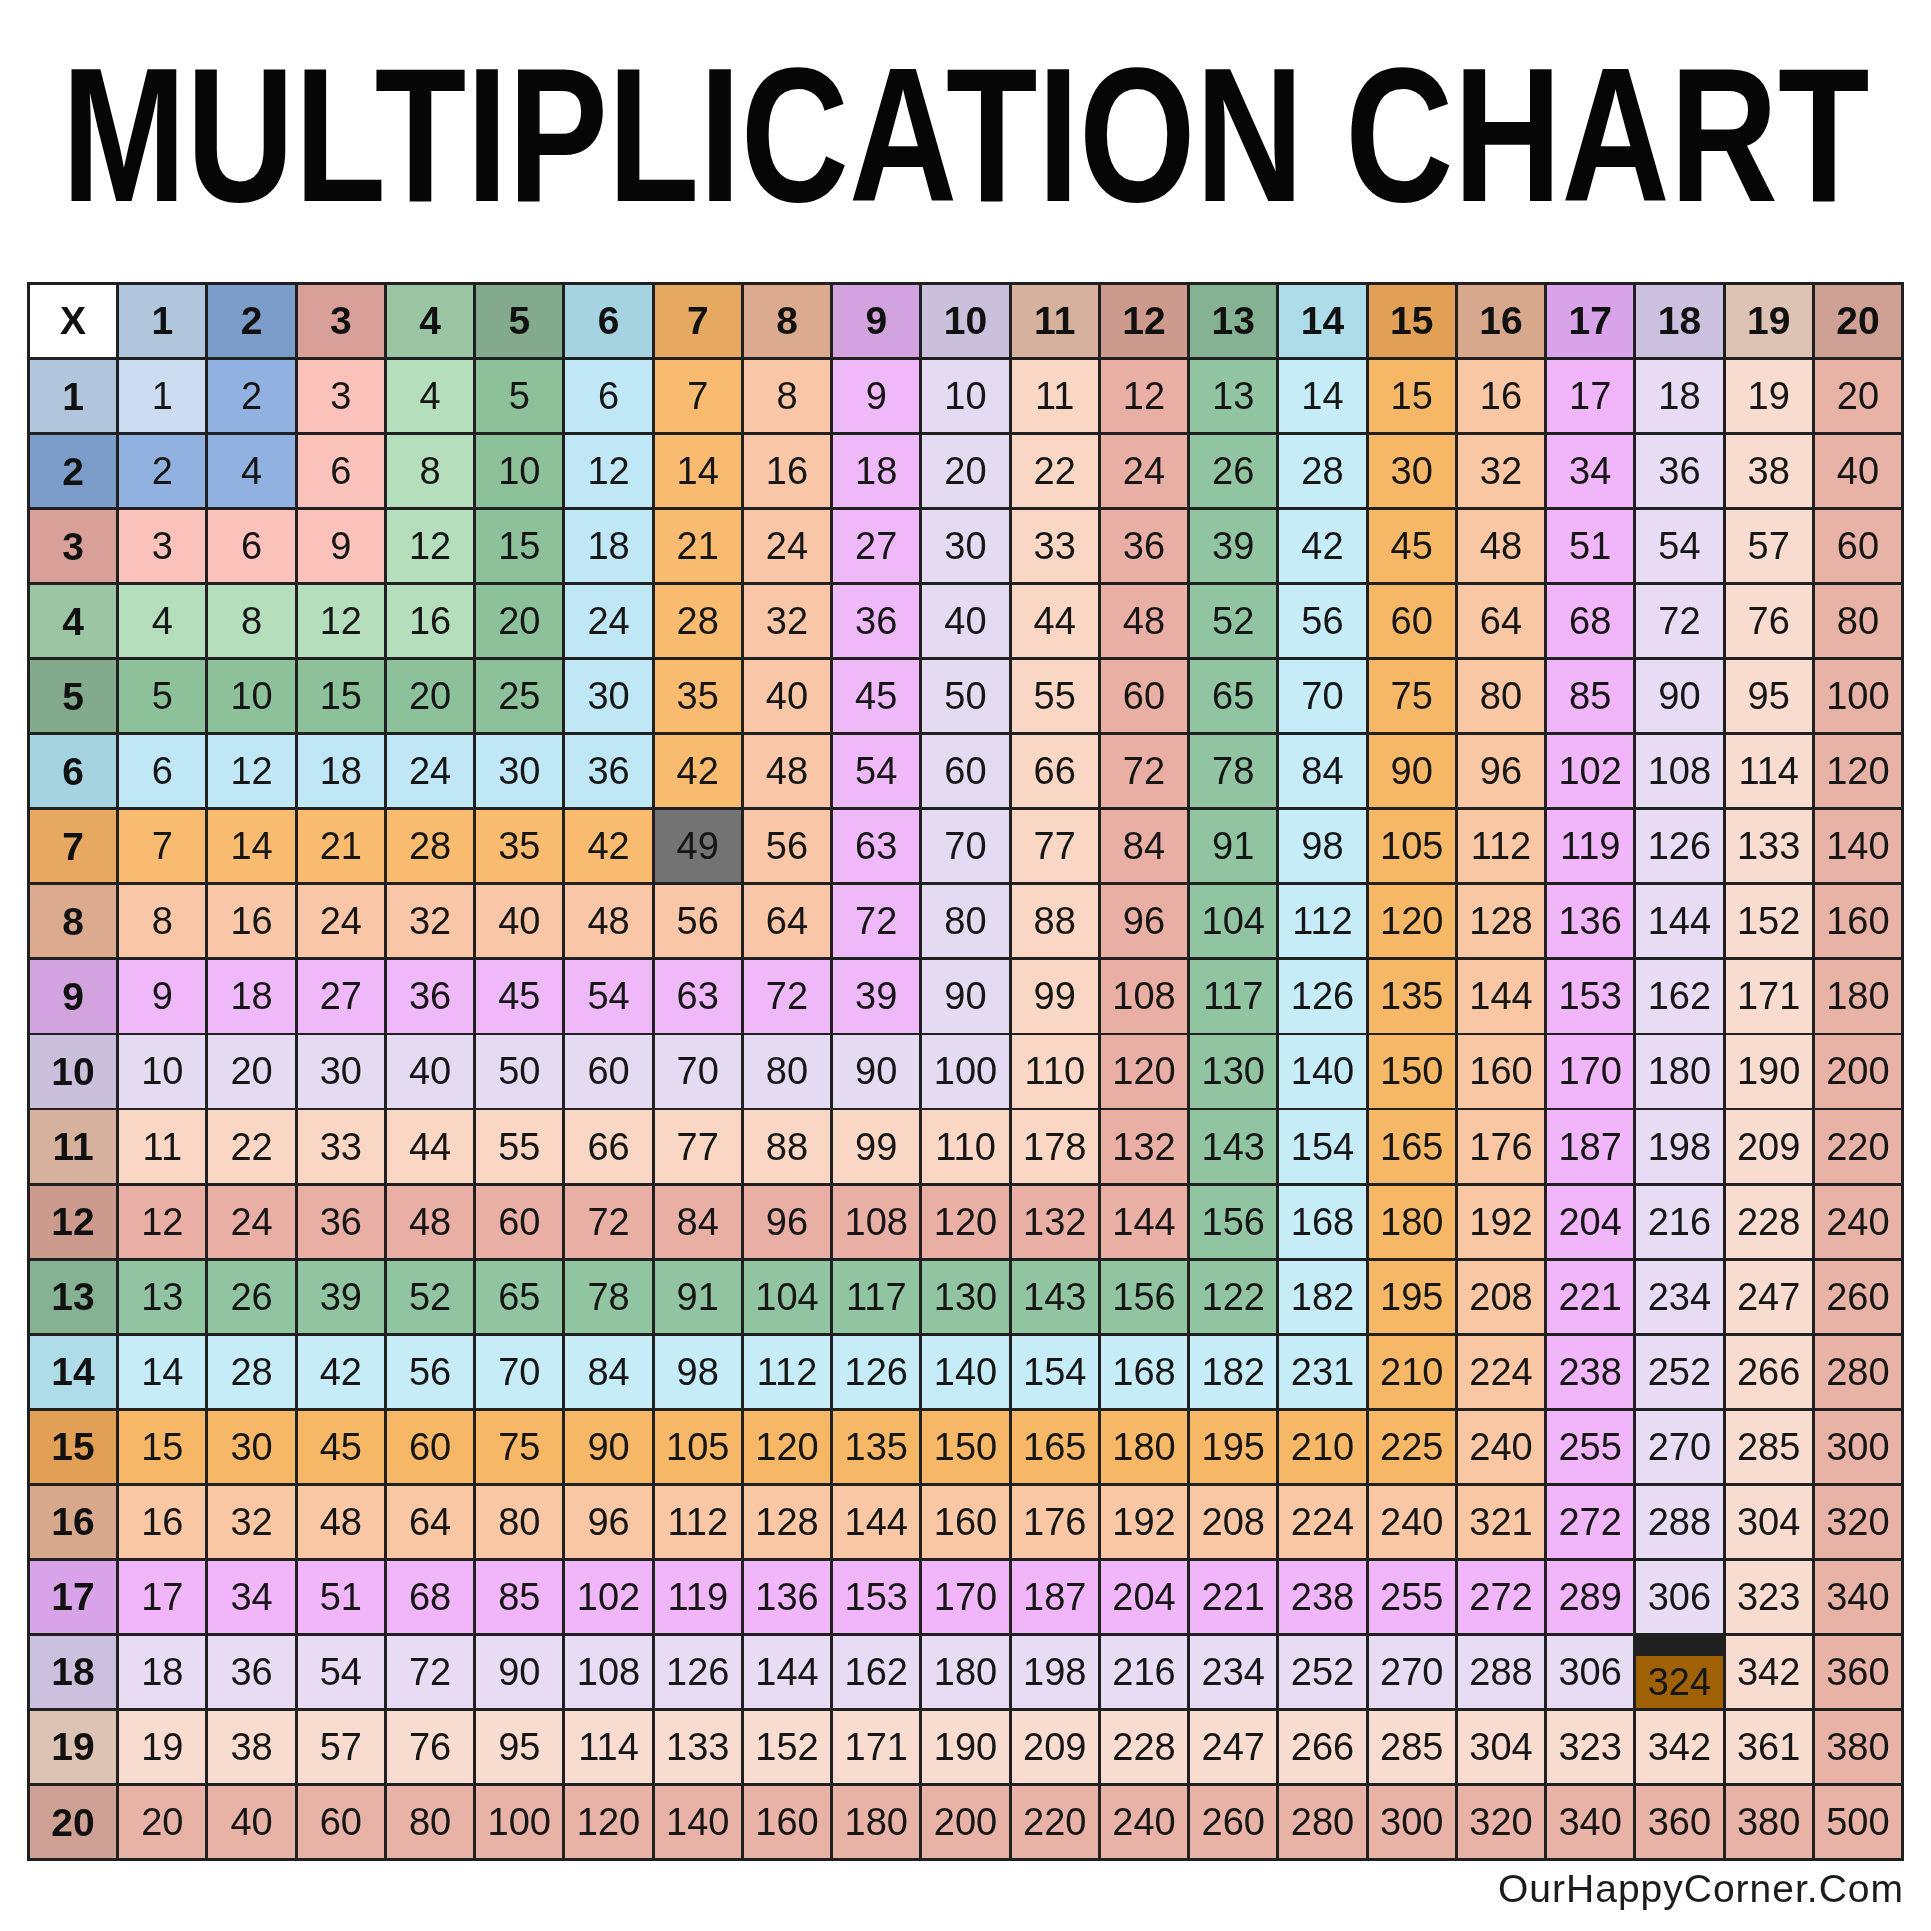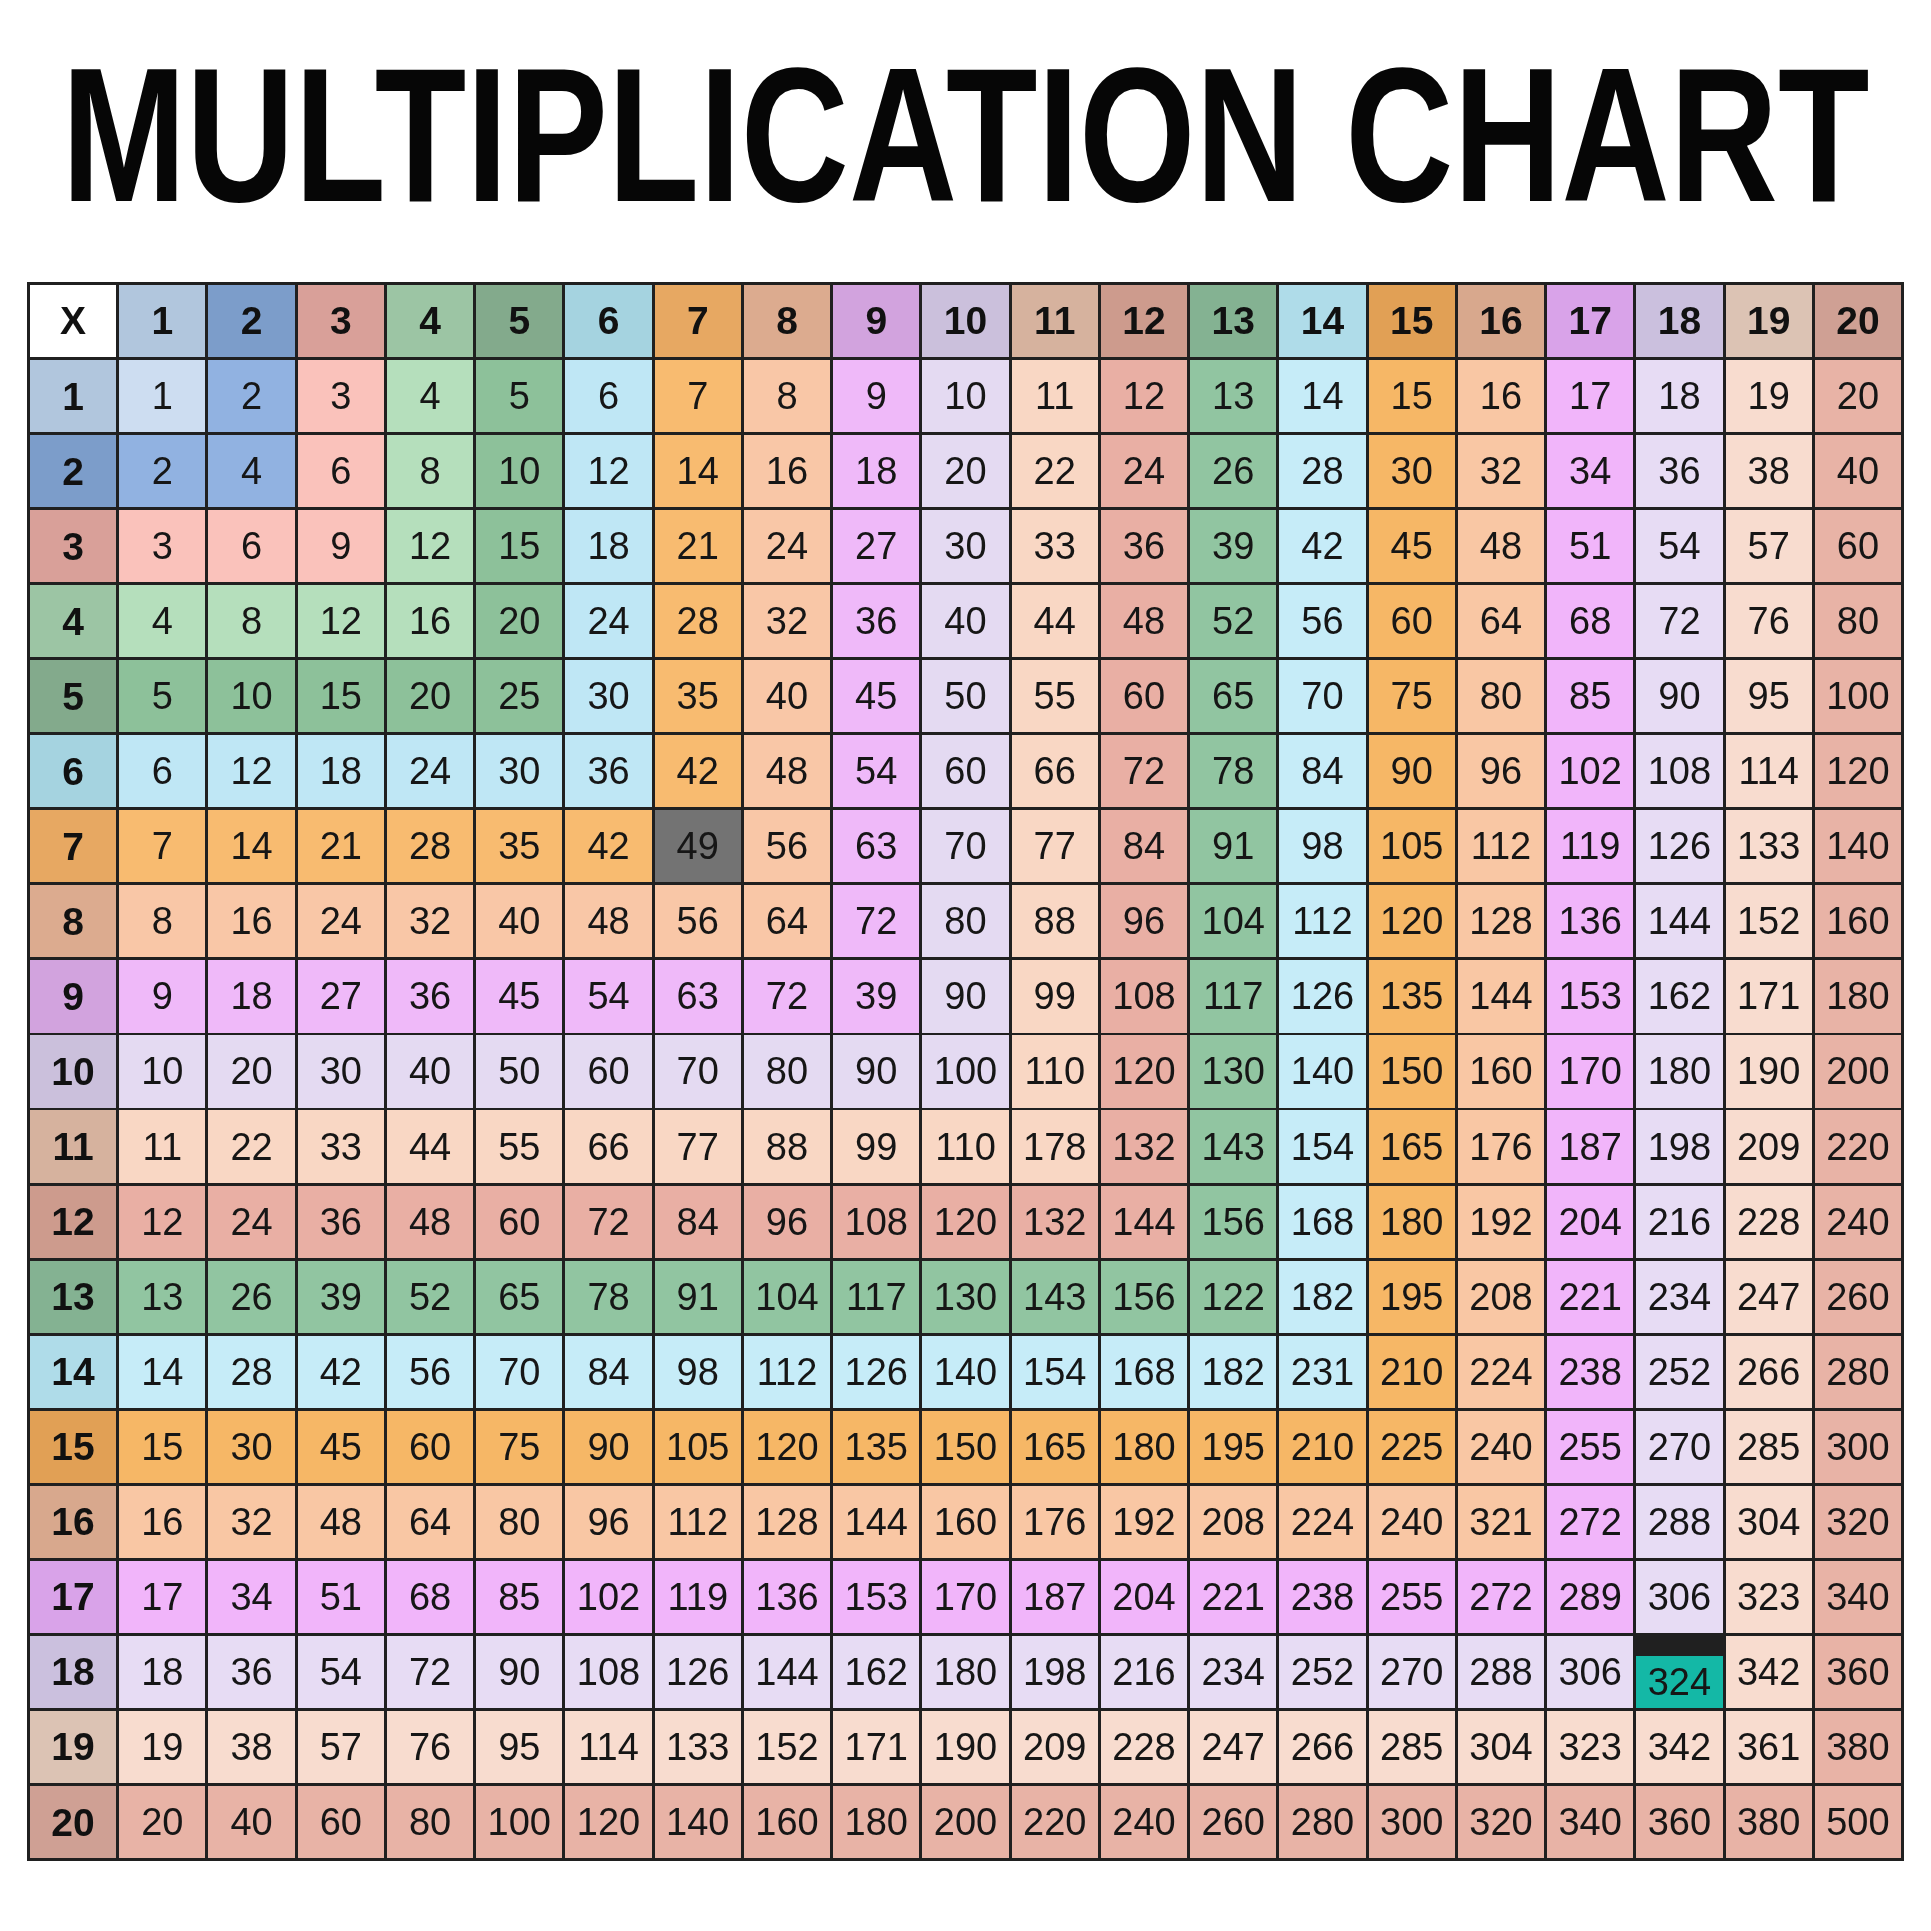--- a/index.html
+++ b/index.html
@@ -432,21 +432,21 @@
       <div class="cell" style="background: rgb(231, 220, 244);">144</div>
       <div class="cell" style="background: rgb(231, 220, 244);">162</div>
       <div class="cell" style="background: rgb(231, 220, 244);">180</div>
       <div class="cell" style="background: rgb(231, 220, 244);">198</div>
       <div class="cell" style="background: rgb(231, 220, 244);">216</div>
       <div class="cell" style="background: rgb(231, 220, 244);">234</div>
       <div class="cell" style="background: rgb(231, 220, 244);">252</div>
       <div class="cell" style="background: rgb(231, 220, 244);">270</div>
       <div class="cell" style="background: rgb(231, 220, 244);">288</div>
       <div class="cell" style="background: rgb(231, 220, 244);">306</div>
-      <div class="cell" style="background: #14b8a6; margin-top: 20px;">324</div>
+      <div class="cell" style="background: #a16207; margin-top: 20px;">324</div>
       <div class="cell" style="background: rgb(248, 220, 207);">342</div>
       <div class="cell" style="background: rgb(232, 179, 166);">360</div>
       <div class="cell hdr" style="background: rgb(220, 195, 180);">19</div>
       <div class="cell" style="background: rgb(248, 220, 207);">19</div>
       <div class="cell" style="background: rgb(248, 220, 207);">38</div>
       <div class="cell" style="background: rgb(248, 220, 207);">57</div>
       <div class="cell" style="background: rgb(248, 220, 207);">76</div>
       <div class="cell" style="background: rgb(248, 220, 207);">95</div>
       <div class="cell" style="background: rgb(248, 220, 207);">114</div>
       <div class="cell" style="background: rgb(248, 220, 207);">133</div>
@@ -479,15 +479,16 @@
       <div class="cell" style="background: rgb(232, 179, 166);">260</div>
       <div class="cell" style="background: rgb(232, 179, 166);">280</div>
       <div class="cell" style="background: rgb(232, 179, 166);">300</div>
       <div class="cell" style="background: rgb(232, 179, 166);">320</div>
       <div class="cell" style="background: rgb(232, 179, 166);">340</div>
       <div class="cell" style="background: rgb(232, 179, 166);">360</div>
       <div class="cell" style="background: rgb(232, 179, 166);">380</div>
       <div class="cell" style="background: rgb(232, 179, 166);">500</div>
     </div>
 
+  <div class="footer">OurHappyCorner.Com</div>
 
 </div>
 
 
 </body></html>

